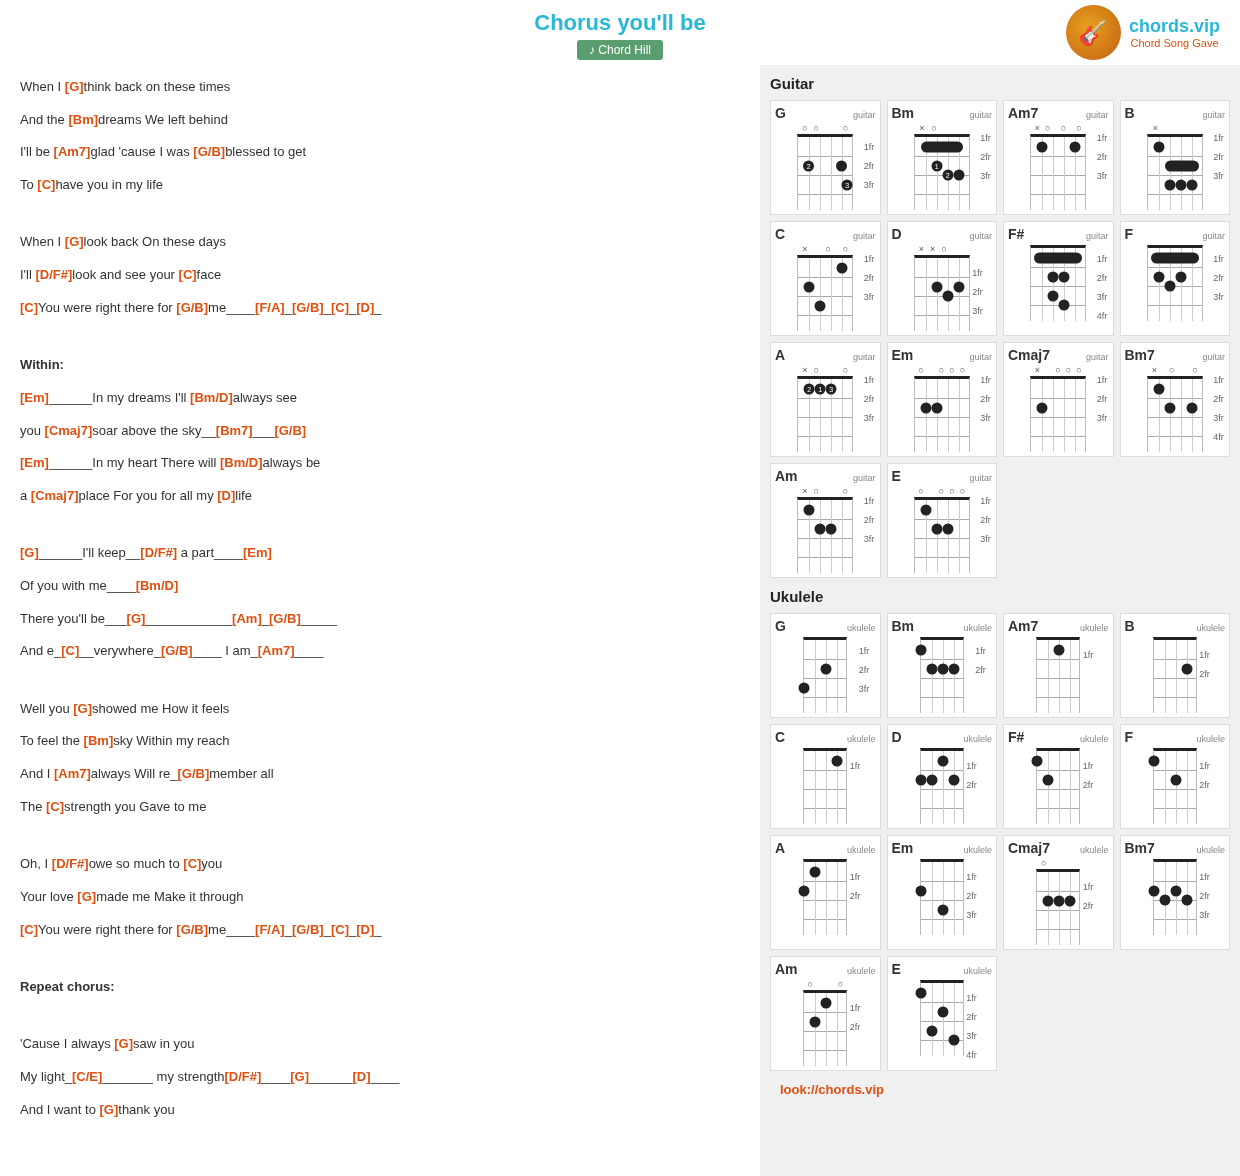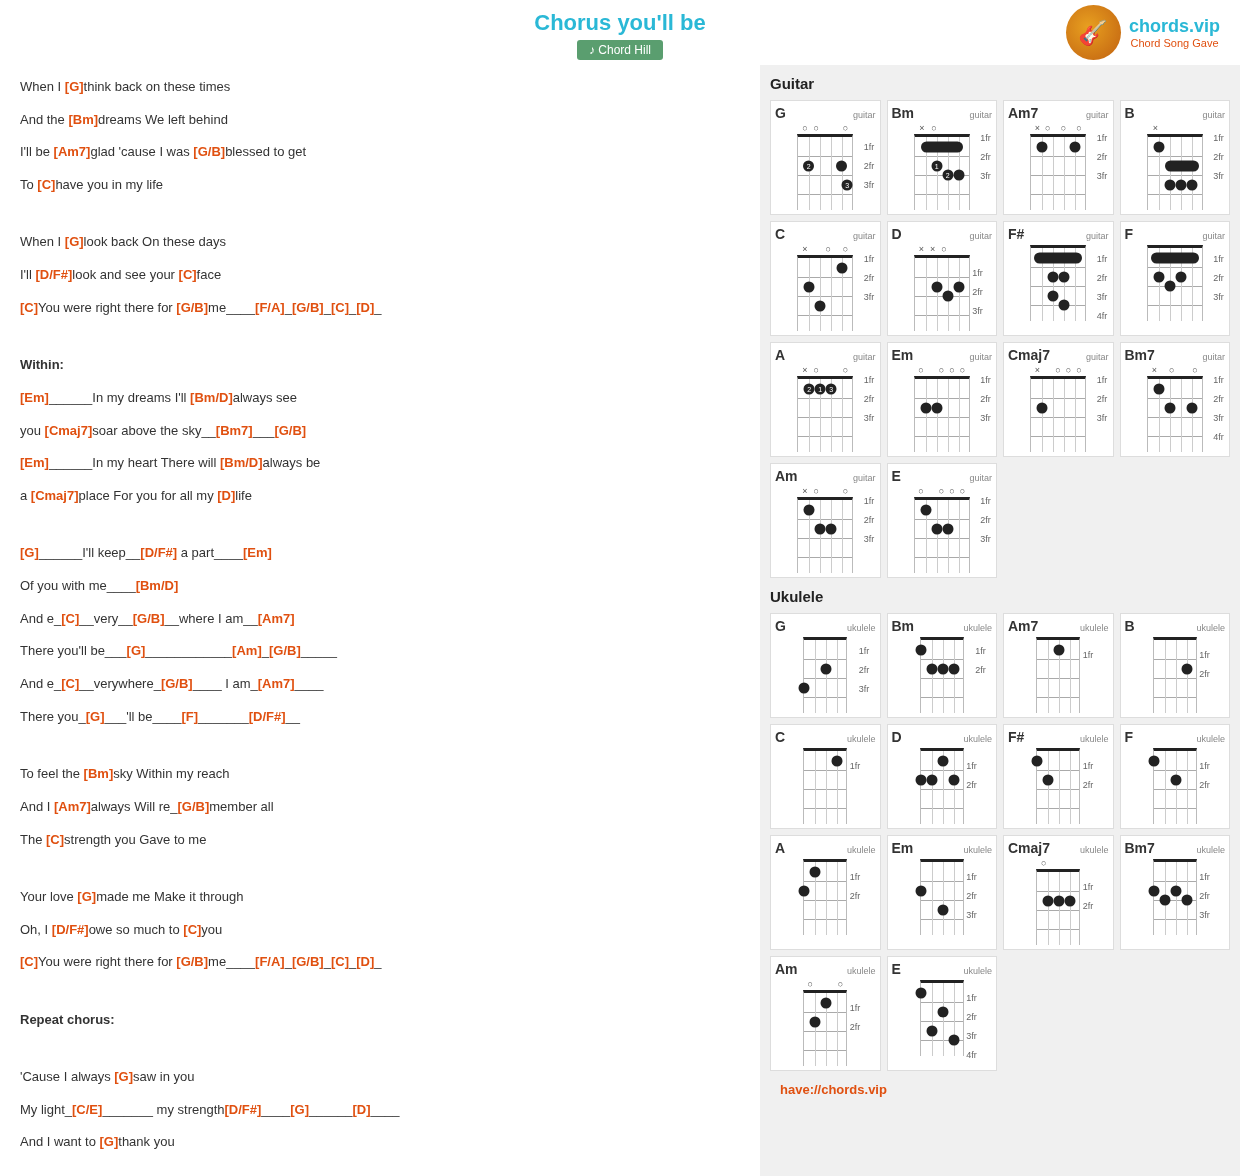--- a/index.html
+++ b/index.html
@@ -75,35 +75,34 @@
         <p class="section-title">Within:</p>
         <p><span class="chord">[Em]</span>______In my dreams I'll <span class="chord">[Bm/D]</span>always see</p>
         <p>you <span class="chord">[Cmaj7]</span>soar above the sky__<span class="chord">[Bm7]</span>___<span class="chord">[G/B]</span></p>
         <p><span class="chord">[Em]</span>______In my heart There will <span class="chord">[Bm/D]</span>always be</p>
         <p>a <span class="chord">[Cmaj7]</span>place For you for all my <span class="chord">[D]</span>life</p>
       </div>
       <br>
       <div>
         <p><span class="chord">[G]</span>______I'll keep__<span class="chord">[D/F#]</span> a part____<span class="chord">[Em]</span></p>
         <p>Of you with me____<span class="chord">[Bm/D]</span></p>
-        <p>And e_<span class="chord">[C]</span>__very__<span class="chord">[G/B]</span>__where I am__<span class="chord">[Am7]</span></p>
         <p>There you'll be___<span class="chord">[G]</span>____________<span class="chord">[Am]</span>_<span class="chord">[G/B]</span>_____</p>
         <p>And e_<span class="chord">[C]</span>__verywhere_<span class="chord">[G/B]</span>____ I am_<span class="chord">[Am7]</span>____</p>
-        <p>There you_<span class="chord">[G]</span>___'ll be____<span class="chord">[F]</span>_______<span class="chord">[D/F#]</span>__</p>
       </div>
       <br>
       <div>
+        <p>Well you <span class="chord">[G]</span>showed me How it feels</p>
         <p>To feel the <span class="chord">[Bm]</span>sky Within my reach</p>
         <p>And I <span class="chord">[Am7]</span>always Will re_<span class="chord">[G/B]</span>member all</p>
         <p>The <span class="chord">[C]</span>strength you Gave to me</p>
       </div>
       <br>
       <div>
+        <p>Oh, I <span class="chord">[D/F#]</span>owe so much to <span class="chord">[C]</span>you</p>
         <p>Your love <span class="chord">[G]</span>made me Make it through</p>
-        <p>Oh, I <span class="chord">[D/F#]</span>owe so much to <span class="chord">[C]</span>you</p>
         <p><span class="chord">[C]</span>You were right there for <span class="chord">[G/B]</span>me____<span class="chord">[F/A]</span>_<span class="chord">[G/B]</span>_<span class="chord">[C]</span>_<span class="chord">[D]</span>_</p>
       </div>
       <br>
       <div>
         <p class="section-title">Repeat chorus:</p>
       </div>
       <br>
       <div>
         <p>'Cause I always <span class="chord">[G]</span>saw in you</p>
         <p>My light_<span class="chord">[C/E]</span>_______ my strength<span class="chord">[D/F#]</span>____<span class="chord">[G]</span>______<span class="chord">[D]</span>____</p>
@@ -984,16 +983,16 @@
               <div style="position:absolute;right:-14px;top:48px;font-size:9px;color:#666;">3fr</div>
               <div style="position:absolute;right:-14px;top:67px;font-size:9px;color:#666;">4fr</div>
             </div>
           </div>
         </div>
 
         <div></div>
         <div></div>
       </div>
 
-      <div class="footer-url-right">have://chords.vip</div>
+      <div class="footer-url-right">look://chords.vip</div>
     </div>
   </div>
 </div>
 
 </body></html>

